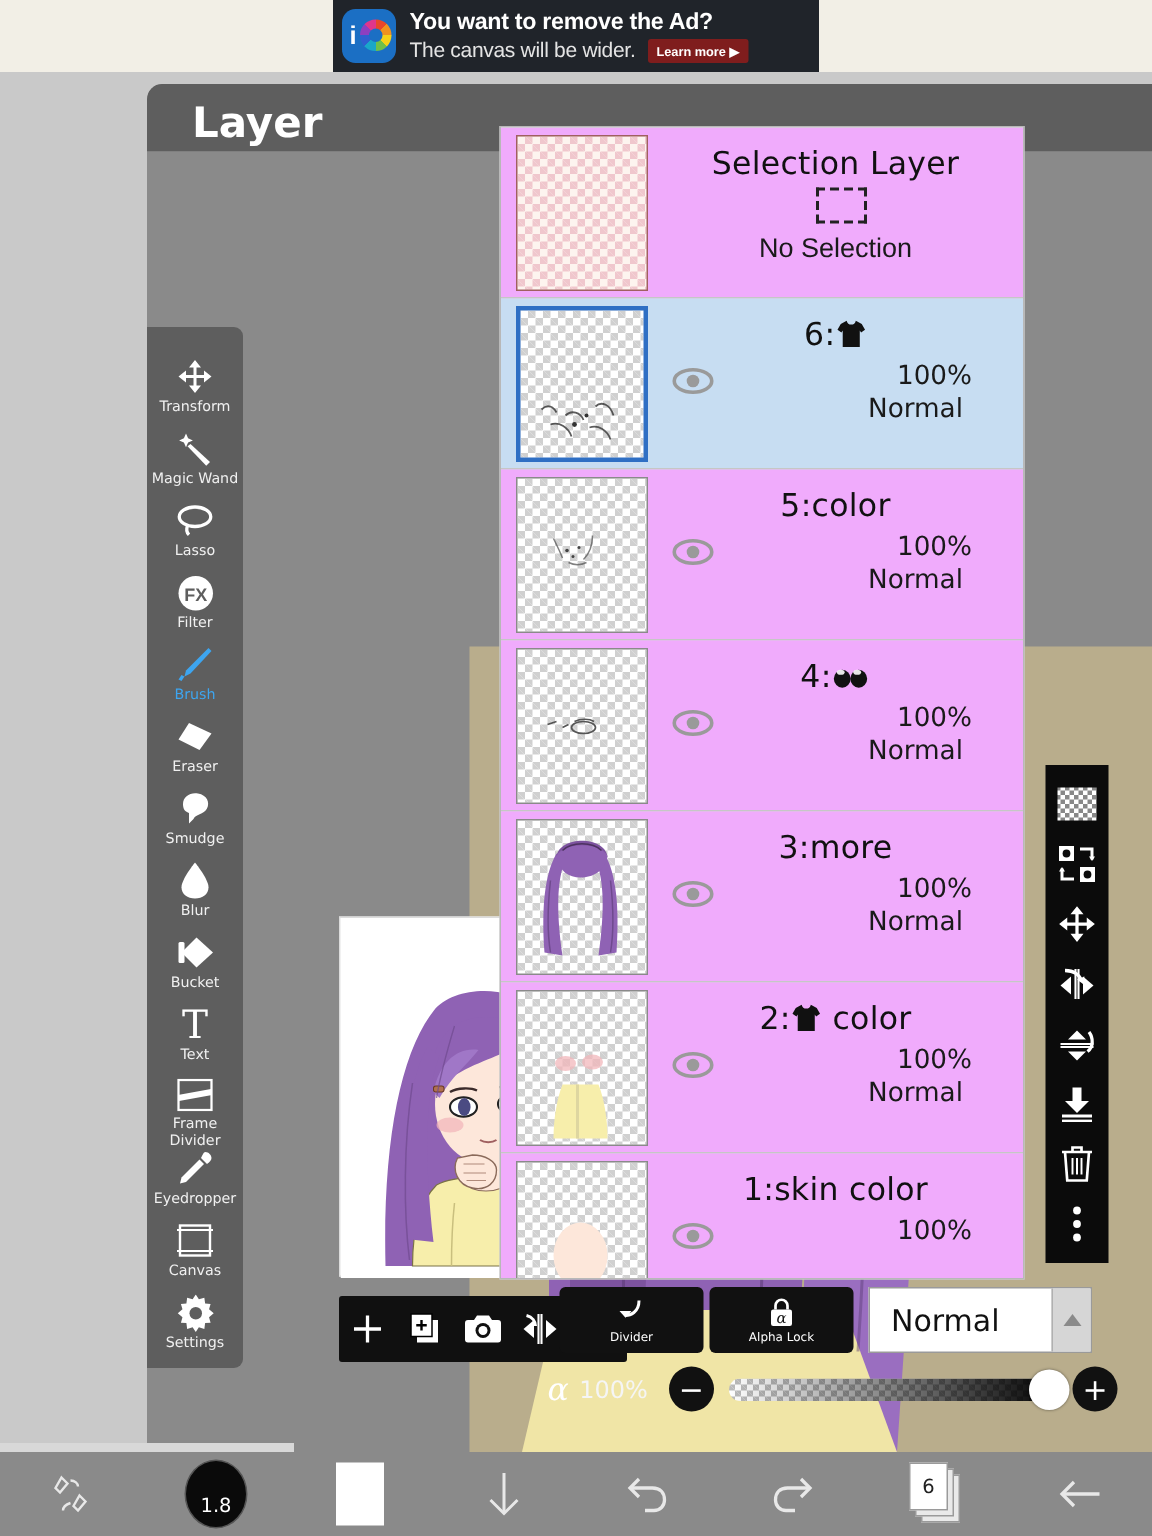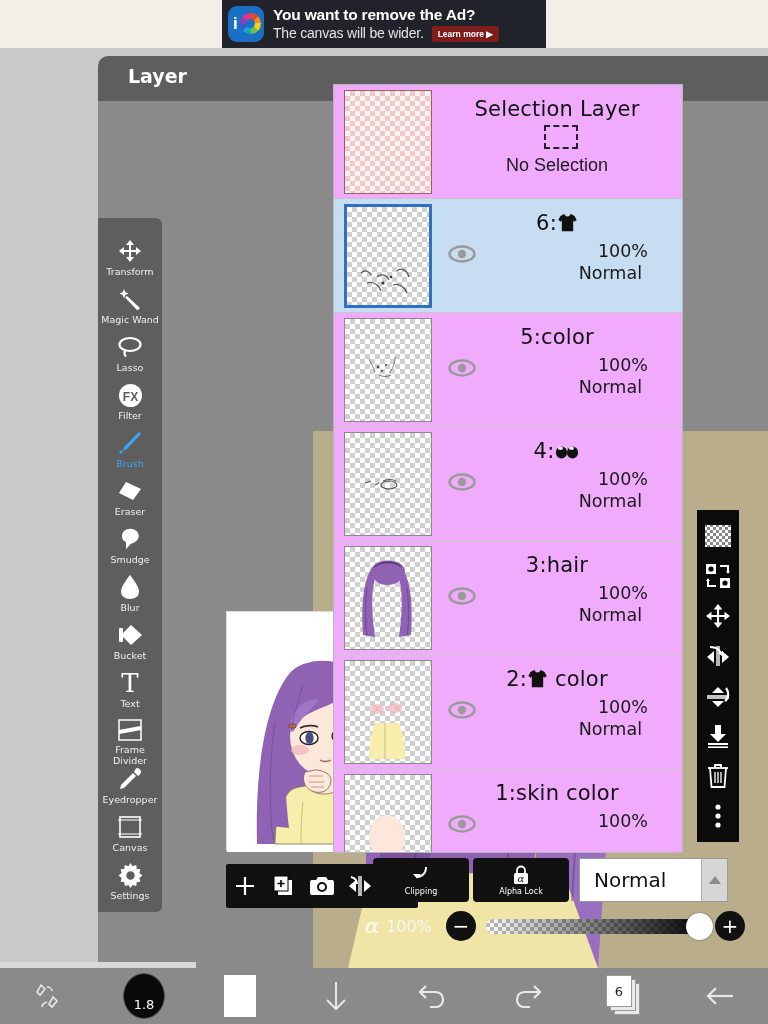--- a/index.html
+++ b/index.html
@@ -64,21 +64,21 @@
   .app-window {
     position: absolute; left: 98px; top: 56px; width: 670px; height: 912px;
     background: #8a8a8a; border-radius: 10px 0 0 0; overflow: hidden;
   }
   .app-header {
     position: absolute; left: 0; top: 0; width: 100%; height: 45px;
     background: #5e5e5e; border-radius: 10px 0 0 0;
   }
   .app-header .title {
     position: absolute; left: 30px; top: 9px;
-    color: #fff; font-size: 19px;
+    color: #fff; font-size: 28px;
     font-family: "DejaVu Sans", sans-serif; font-weight: 600;
   }
 
   
   .canvas-area {
     position: absolute; left: 0; top: 45px; width: 670px; height: 867px;
     background: #8a8a8a; overflow: hidden;
   }
   .art-big { position: absolute; left: 0; top: 0; width: 670px; height: 867px; }
 
@@ -657,21 +657,21 @@
           <path d="M26 22 C18 36 16 58 18 88 L30 90 C26 62 26 40 32 26 Z" fill="#8f62b4"></path>
           <path d="M58 22 C66 36 68 58 66 88 L54 90 C58 62 58 40 52 26 Z" fill="#8f62b4"></path>
           <path d="M26 24 C28 10 58 10 60 24 C56 16 30 16 26 24 Z" fill="#7d539f"></path>
           <path d="M26 24 C30 14 56 14 60 24 C58 34 50 38 42 38 C34 38 28 34 26 24 Z" fill="#8f62b4"></path>
           <path d="M30 20 C36 14 50 14 56 20" stroke="#4d3260" stroke-width="1" fill="none"></path>
           <path d="M22 40 C20 58 20 76 22 88" stroke="#6f4a8e" stroke-width="1" fill="none"></path>
           <path d="M62 40 C64 58 64 76 62 88" stroke="#6f4a8e" stroke-width="1" fill="none"></path>
         </svg>
       </div>
       <div class="layer-body">
-        <div class="layer-name">3:hair</div>
+        <div class="layer-name">3:more</div>
         <div class="layer-eye">
           <svg width="28" height="18" viewBox="0 0 28 18">
             <ellipse cx="14" cy="9" rx="12.5" ry="7.5" fill="none" stroke="#9a9a9a" stroke-width="2.4"></ellipse>
             <circle cx="14" cy="9" r="4.2" fill="#9a9a9a"></circle>
           </svg>
         </div>
         <div class="layer-opacity">100%</div>
         <div class="layer-blend">Normal</div>
       </div>
     </div>
@@ -796,21 +796,21 @@
   </div>
 
   <div class="blend-controls">
     <div class="pill" id="clipping-pill">
       <div class="picon">
         <svg width="22" height="20" viewBox="0 0 22 20" fill="none" stroke="#fff" stroke-width="2">
           <path d="M16 2 C16 10 10 12 7 12"></path>
           <path d="M3 9 L7 13.5 L11 9" fill="#fff" stroke="none"></path>
         </svg>
       </div>
-      <div class="plabel">Clipping</div>
+      <div class="plabel">Divider</div>
     </div>
     <div class="pill" id="alphalock-pill">
       <div class="picon">
         <svg width="20" height="21" viewBox="0 0 20 21">
           <path d="M6 8 V5.5 A4 4 0 0 1 14 5.5 V8" fill="none" stroke="#fff" stroke-width="1.8"></path>
           <rect x="3" y="8" width="14" height="11" rx="1.5" fill="#fff"></rect>
           <text x="10" y="17" text-anchor="middle" font-size="10" font-style="italic" font-family="DejaVu Serif, serif" fill="#111">α</text>
         </svg>
       </div>
       <div class="plabel">Alpha Lock</div>

